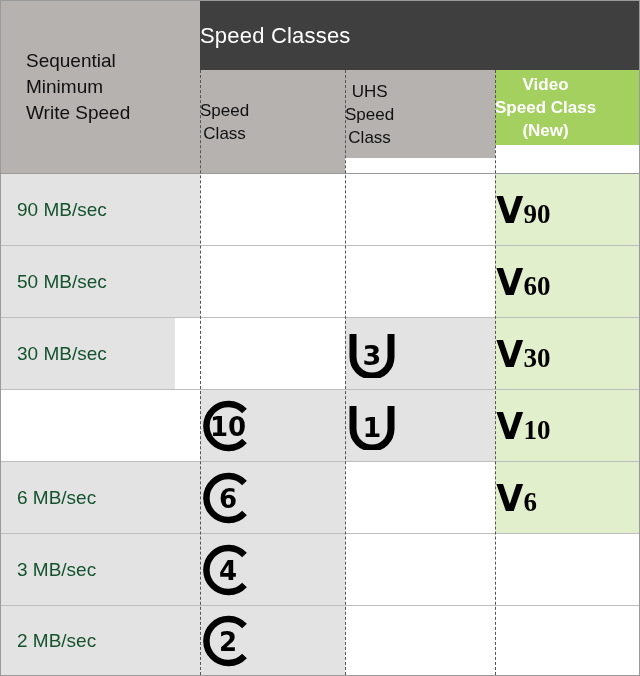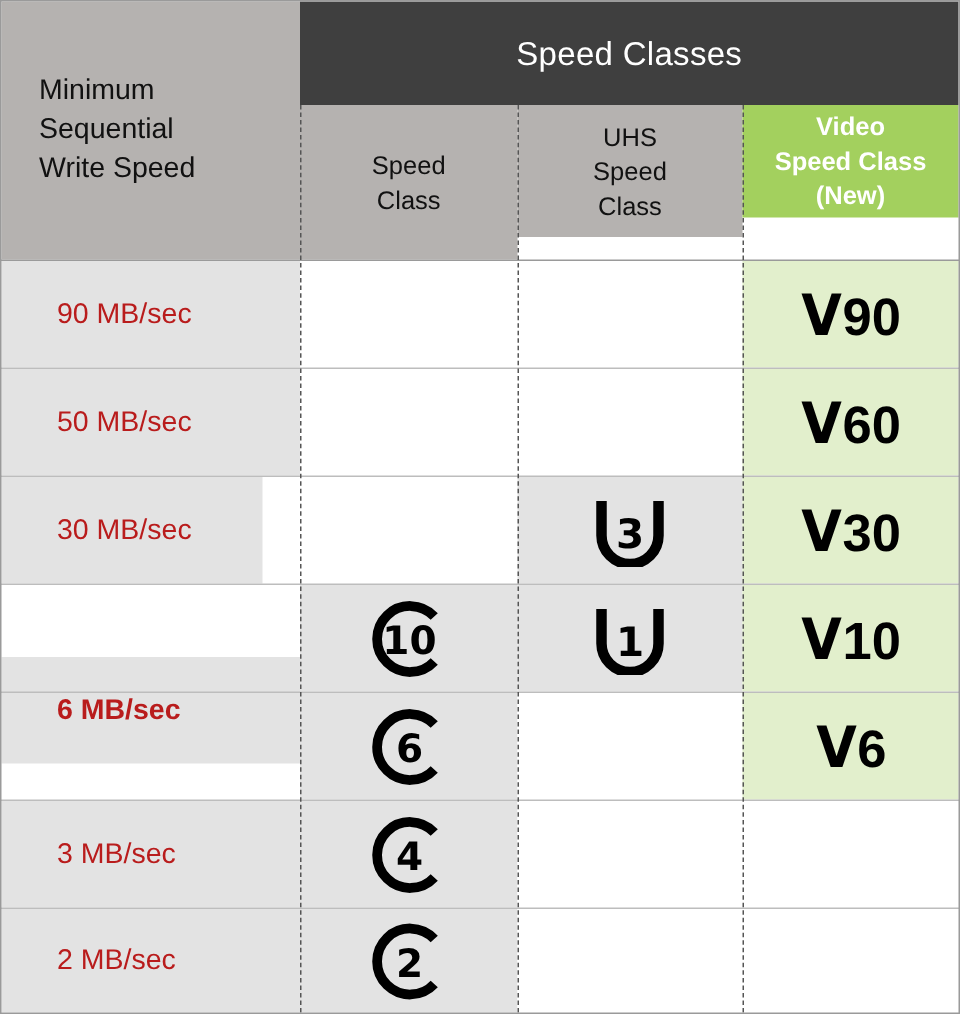--- a/index.html
+++ b/index.html
@@ -20,21 +20,21 @@
     overflow: hidden;
     background: #ffffff;
   }
 
   
   .cell {
     position: absolute;
     box-sizing: border-box;
     display: flex;
     align-items: center;
-    justify-content: center;
+    justify-content: flex-start;
   }
 
   
   .hdr-speedclasses {
     background: #3f3f3f;
     color: #ffffff;
     font-size: 22px;
     font-weight: 400;
     letter-spacing: 0.2px;
   }
@@ -67,24 +67,24 @@
     text-align: center;
   }
 
   
   .c-white  { background: #ffffff; }
   .c-gray   { background: #e3e3e3; }
   .c-green  { background: #e2efcc; }
 
   .rowlabel {
     background: #e3e3e3;
-    color: #b91c1c;
+    color: #14532d;
     font-size: 19px;
     justify-content: flex-start;
-    padding-left: 37px;
+    padding-left: 16px;
   }
 
   
   .hsep {
     position: absolute;
     height: 1px;
     background: #9a9a9a;
   }
   .hsep.light { background: #bdbdbd; }
   .vsep-dash {
@@ -107,36 +107,36 @@
     color: #000000;
   }
   .vbadge .vglyph {
     font-family: "DejaVu Sans", sans-serif;
     font-weight: bold;
     font-size: 38px;
     line-height: 1;
     transform: scaleX(0.92);
   }
   .vbadge .vnum {
-    font-family: Liberation Sans, sans-serif;
+    font-family: Liberation Serif, serif;
     font-weight: bold;
-    font-size: 35px;
+    font-size: 27px;
     line-height: 1;
     margin-left: -1px;
   }
 </style>
 </head>
 <body>
 
 <div id="sd-card-speed-table">
 
   <div class="cell hdr-left" style="left:1px; top:1px; width:199px; height:172px;">
     <div>
+      <div>Sequential</div>
       <div>Minimum</div>
-      <div>Sequential</div>
       <div>Write Speed</div>
     </div>
   </div>
 
   <div class="cell hdr-speedclasses" style="left:200px; top:1px; width:439px; height:69px;">
     <span>Speed Classes</span>
   </div>
 
   <div class="cell hdr-sub" style="left:200px; top:70px; width:145px; height:103px;">
     <div>
@@ -214,21 +214,21 @@
       <text x="27" y="35" text-anchor="middle" font-family="DejaVu Sans, sans-serif" font-size="27" font-weight="bold" fill="#000000">1</text>
     </svg>
   </div>
   <div class="cell c-green" style="left:495px; top:390px; width:144px; height:71px;">
     <span class="vbadge">
       <span class="vglyph">V</span>
         <span class="vnum">10</span>
     </span>
   </div>
 
-  <div class="cell rowlabel" style="left:1px; top:438px; width:199px; height:71px;font-weight:bold;">
+  <div class="cell rowlabel" style="left:1px; top:462px; width:199px; height:71px;">
     <span>6 MB/sec</span>
   </div>
   <div class="cell c-gray" style="left:200px; top:462px; width:145px; height:71px;">
     <svg class="badge-svg" width="56" height="56" viewBox="0 0 56 56">
       <path d="M44.5 13 A22 22 0 1 0 44.5 43" fill="none" stroke="#000000" stroke-width="6.5" stroke-linecap="butt"></path>
       <text x="28" y="38" text-anchor="middle" font-family="DejaVu Sans, sans-serif" font-size="26" font-weight="bold" fill="#000000">6</text>
     </svg>
   </div>
   <div class="cell c-white" style="left:345px; top:462px; width:150px; height:71px;"></div>
   <div class="cell c-green" style="left:495px; top:462px; width:144px; height:71px;">

